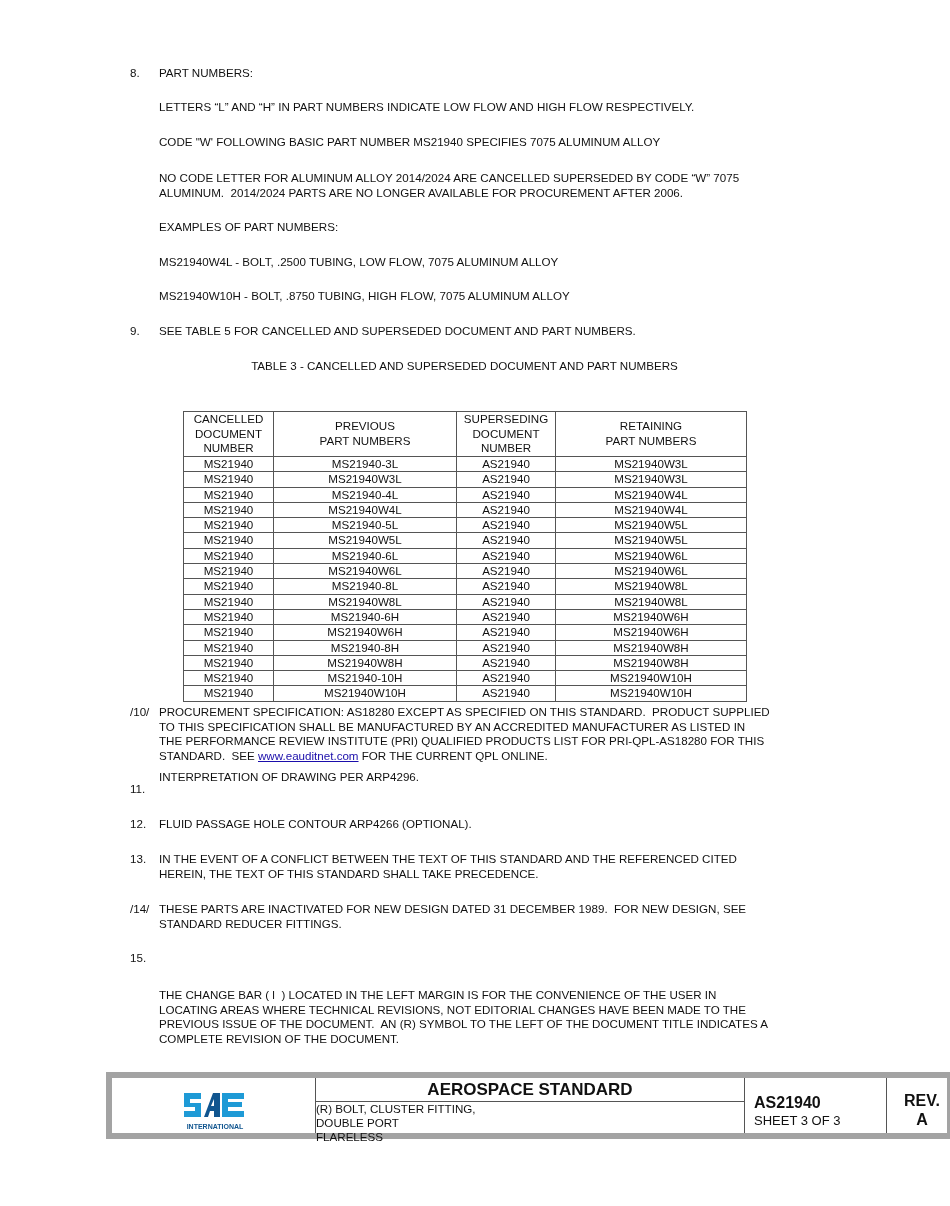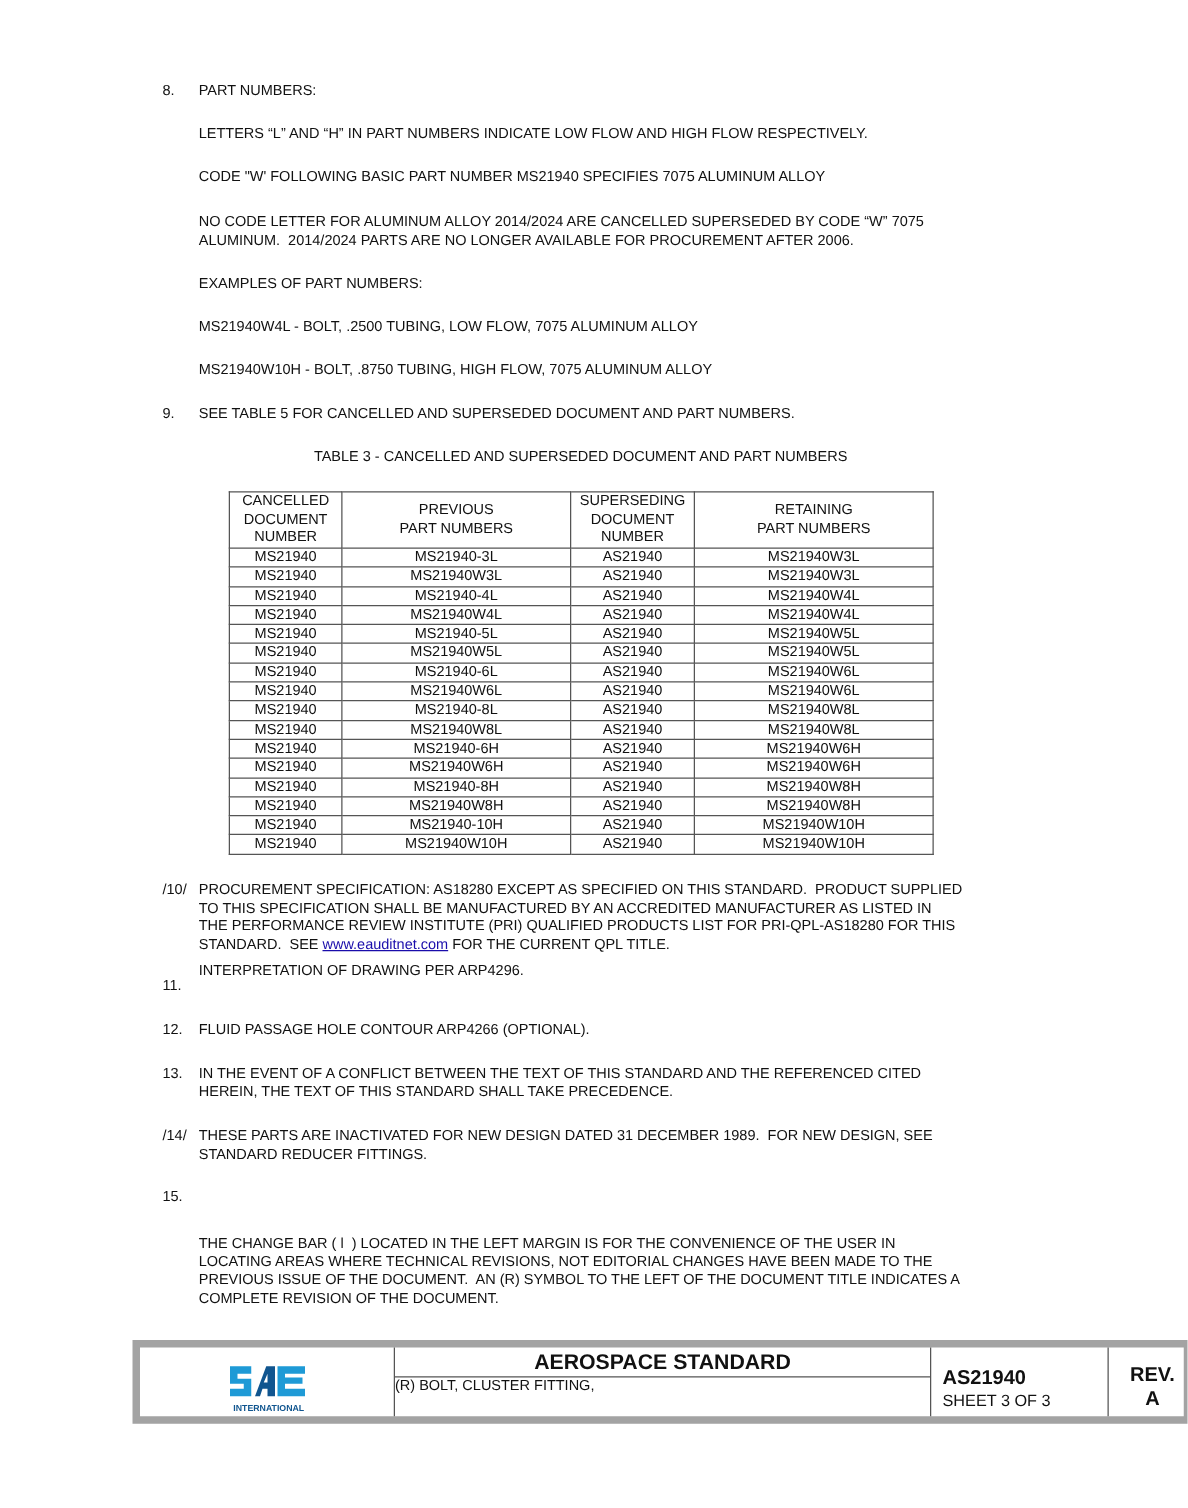--- a/index.html
+++ b/index.html
@@ -2,21 +2,21 @@
 <html><head>
 <meta charset="utf-8">
 <style>
   html, body { margin: 0; padding: 0; background: #ffffff; }
   body { width: 950px; height: 1206px; position: relative; overflow: hidden;
          font-family: "Liberation Sans", sans-serif; color: #111; font-size: 11.6px; }
   .para { position: absolute; left: 159px; width: 680px; line-height: 14.6px; white-space: pre-wrap; }
   .num { position: absolute; left: 130px; line-height: 14.6px; }
   .caption { position: absolute; left: 183px; width: 563px; top: 359px; text-align: center; line-height: 14.6px; }
   a.link { color: #1a0dab; text-decoration: underline; }
-  table.t3 { position: absolute; left: 183px; top: 393px; width: 563px; border-collapse: collapse;
+  table.t3 { position: absolute; left: 183px; top: 411px; width: 563px; border-collapse: collapse;
              font-size: 11.6px; table-layout: fixed; }
   table.t3 th, table.t3 td { border: 1px solid #555; text-align: center; padding: 0; font-weight: normal; }
   table.t3 th { height: 44px; line-height: 14.6px; vertical-align: middle; }
   table.t3 td { height: 14.3px; line-height: 14.3px; }
   .footer { position: absolute; left: 63px; top: 1072px; width: 847px; height: 67px; border: 6px solid #a3a3a3; box-sizing: border-box; margin-left: 43px; }
   .fcell { position: absolute; top: 0; height: 100%; box-sizing: border-box; }
   .logo-cell { left: 0; width: 204px; border-right: 1px solid #555; }
   .title-cell { left: 204px; width: 429px; border-right: 1px solid #555; }
   .doc-cell { left: 633px; width: 142px; border-right: 1px solid #555; }
   .rev-cell { left: 775px; width: 70px; }
@@ -165,21 +165,21 @@
         <td>AS21940</td>
         <td>MS21940W10H</td>
       </tr>
     </tbody>
 </table>
 
 <div class="num" style="top:705px">/10/</div>
 <div class="para" style="top:705px; width:690px"><span>PROCUREMENT SPECIFICATION: AS18280 EXCEPT AS SPECIFIED ON THIS STANDARD.  PRODUCT SUPPLIED
 TO THIS SPECIFICATION SHALL BE MANUFACTURED BY AN ACCREDITED MANUFACTURER AS LISTED IN
 THE PERFORMANCE REVIEW INSTITUTE (PRI) QUALIFIED PRODUCTS LIST FOR PRI-QPL-AS18280 FOR THIS
-STANDARD.  SEE </span><a class="link" href="#">www.eauditnet.com</a><span> FOR THE CURRENT QPL TITLE.</span></div>
+STANDARD.  SEE </span><a class="link" href="#">www.eauditnet.com</a><span> FOR THE CURRENT QPL ONLINE.</span></div>
 
 <div class="num" style="top:782px">11.</div>
 <div class="para" style="top:770px">INTERPRETATION OF DRAWING PER ARP4296.</div>
 
 <div class="num" style="top:817px">12.</div>
 <div class="para" style="top:817px">FLUID PASSAGE HOLE CONTOUR ARP4266 (OPTIONAL).</div>
 
 <div class="num" style="top:852px">13.</div>
 <div class="para" style="top:852px">IN THE EVENT OF A CONFLICT BETWEEN THE TEXT OF THIS STANDARD AND THE REFERENCED CITED
 HEREIN, THE TEXT OF THIS STANDARD SHALL TAKE PRECEDENCE.</div>
@@ -203,20 +203,22 @@
       <path d="M22 28 L31 4 L38 4 L38 28 L32 28 L32 22 L28 22 L26 28 Z M29 17 h3 v-7 z" fill="#10558f"></path>
 
       <path d="M40 4 h22 v6 h-16 v3 h14 v5 h-14 v4 h16 v6 h-22 z" fill="#1e9ad6"></path>
       <text x="33" y="40" text-anchor="middle" font-family="Liberation Sans, sans-serif" font-size="7" font-weight="bold" fill="#10558f">INTERNATIONAL</text>
     </svg>
   </div>
   <div class="fcell title-cell">
     <div class="title-main">AEROSPACE STANDARD</div>
     <div class="title-sub">
       <div>(R) BOLT, CLUSTER FITTING,</div>
+      <div>DOUBLE PORT</div>
+      <div>FLARELESS</div>
     </div>
   </div>
   <div class="fcell doc-cell">
     <div class="doc-no">AS21940</div>
     <div class="sheet">SHEET 3 OF 3</div>
   </div>
   <div class="fcell rev-cell">
     <div class="rev-label">REV.</div>
     <div class="rev-val">A</div>
   </div>

